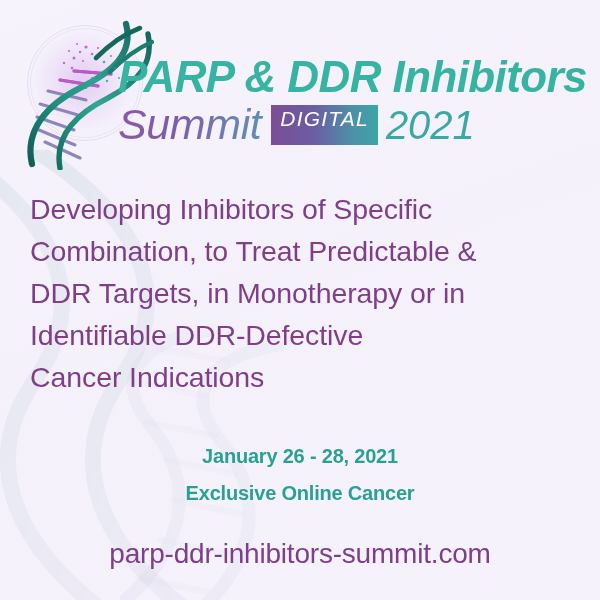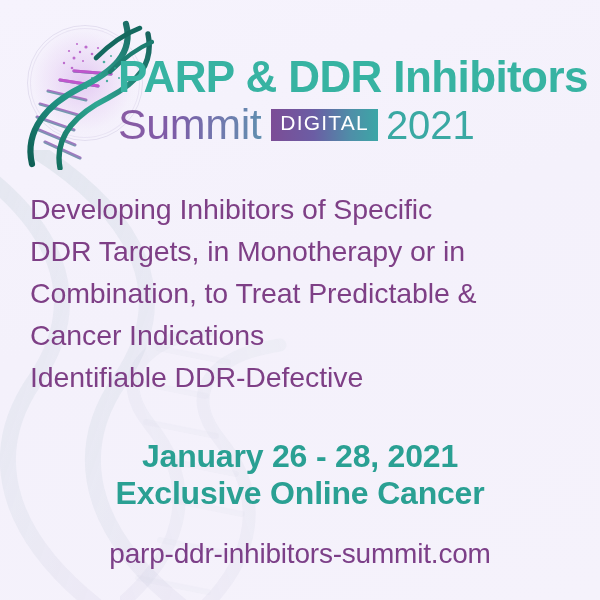--- a/index.html
+++ b/index.html
@@ -84,20 +84,21 @@
     left: 0; top: 0;
     width: 140px;
     height: 152px;
   }
 
   .logo-text {
     position: absolute;
     left: 104px;
     top: 36px;
     width: 470px;
+    font-style: italic;
   }
   .logo-line1 {
     font-family: "Liberation Sans", sans-serif;
     font-weight: 700;
     font-size: 44px;
     line-height: 46px;
     letter-spacing: -0.6px;
     color: #37b3a2;
     white-space: nowrap;
   }
@@ -121,21 +122,21 @@
     color: transparent;
     -webkit-text-fill-color: transparent;
     padding-right: 10px;
     text-align: right;
   }
   .digital-badge {
     display: inline-flex;
     align-items: center;
     justify-content: center;
     height: 27px;
-    padding: 0 9px 5px 9px;
+    padding: 0 9px 13px 9px;
     margin-top: 2px;
     background: linear-gradient(90deg, #7c4d96 0%, #6b5da4 40%, #4e8fa8 75%, #3ca6a6 100%);
     color: #ffffff;
     font-family: "Liberation Sans", sans-serif;
     font-weight: 400;
     font-size: 21px;
     letter-spacing: 1.2px;
     line-height: 1;
   }
   .year-word {
@@ -167,21 +168,21 @@
 
   
   .dates {
     position: absolute;
     left: 30px;
     top: 438px;
     width: 540px;
     text-align: center;
     font-family: "Liberation Sans", sans-serif;
     font-weight: 700;
-    font-size: 32px;
+    font-size: 20px;
     line-height: 37px;
     letter-spacing: -0.2px;
     color: #2aa093;
   }
   .dates-line { display: block; white-space: nowrap; }
 
   
   .site-url {
     position: absolute;
     left: 30px;
@@ -334,24 +335,24 @@
       <div class="logo-line2">
         <span class="summit-word">Summit</span>
         <span class="digital-badge">DIGITAL</span>
         <span class="year-word">2021</span>
       </div>
     </div>
   </div>
 
   <div class="headline">
     <span class="headline-line">Developing Inhibitors of Specific</span>
+    <span class="headline-line">Combination, to Treat Predictable &amp;</span>
     <span class="headline-line">DDR Targets, in Monotherapy or in</span>
-    <span class="headline-line">Combination, to Treat Predictable &amp;</span>
+    <span class="headline-line">Identifiable DDR-Defective</span>
     <span class="headline-line">Cancer Indications</span>
-    <span class="headline-line">Identifiable DDR-Defective</span>
   </div>
 
   <div class="dates">
     <span class="dates-line">January 26 - 28, 2021</span>
     <span class="dates-line">Exclusive Online Cancer</span>
   </div>
 
   <div class="site-url">parp-ddr-inhibitors-summit.com</div>
 
 </div>

